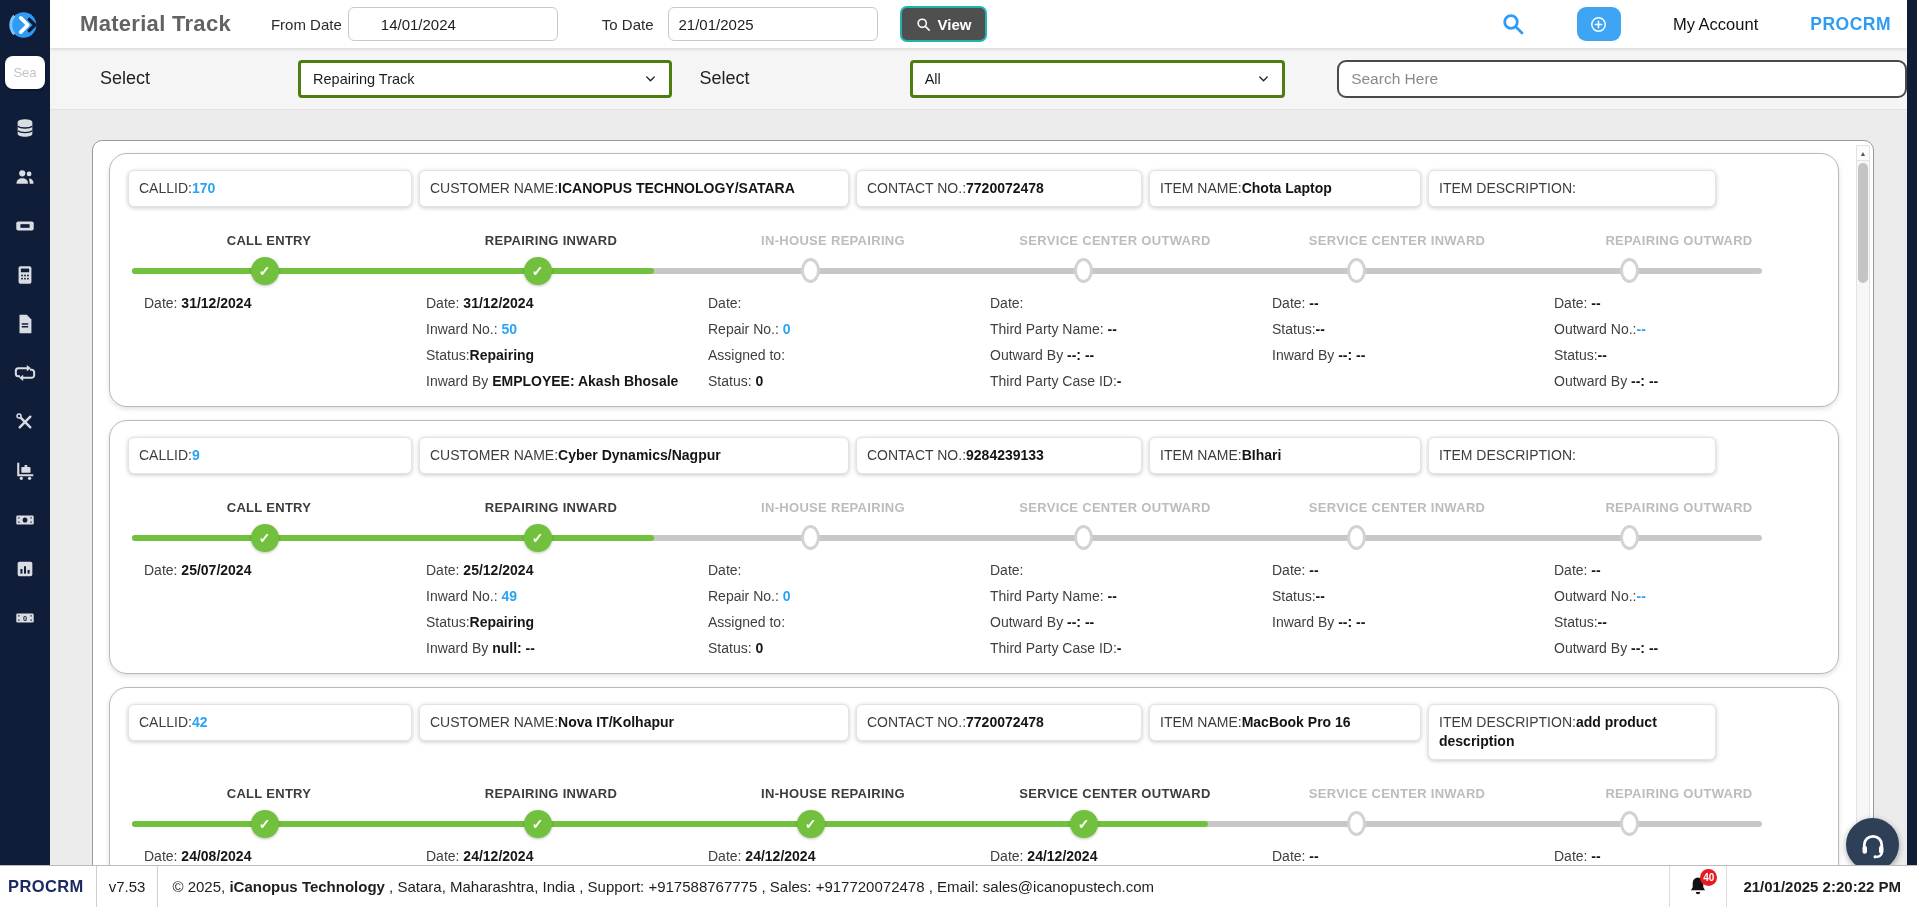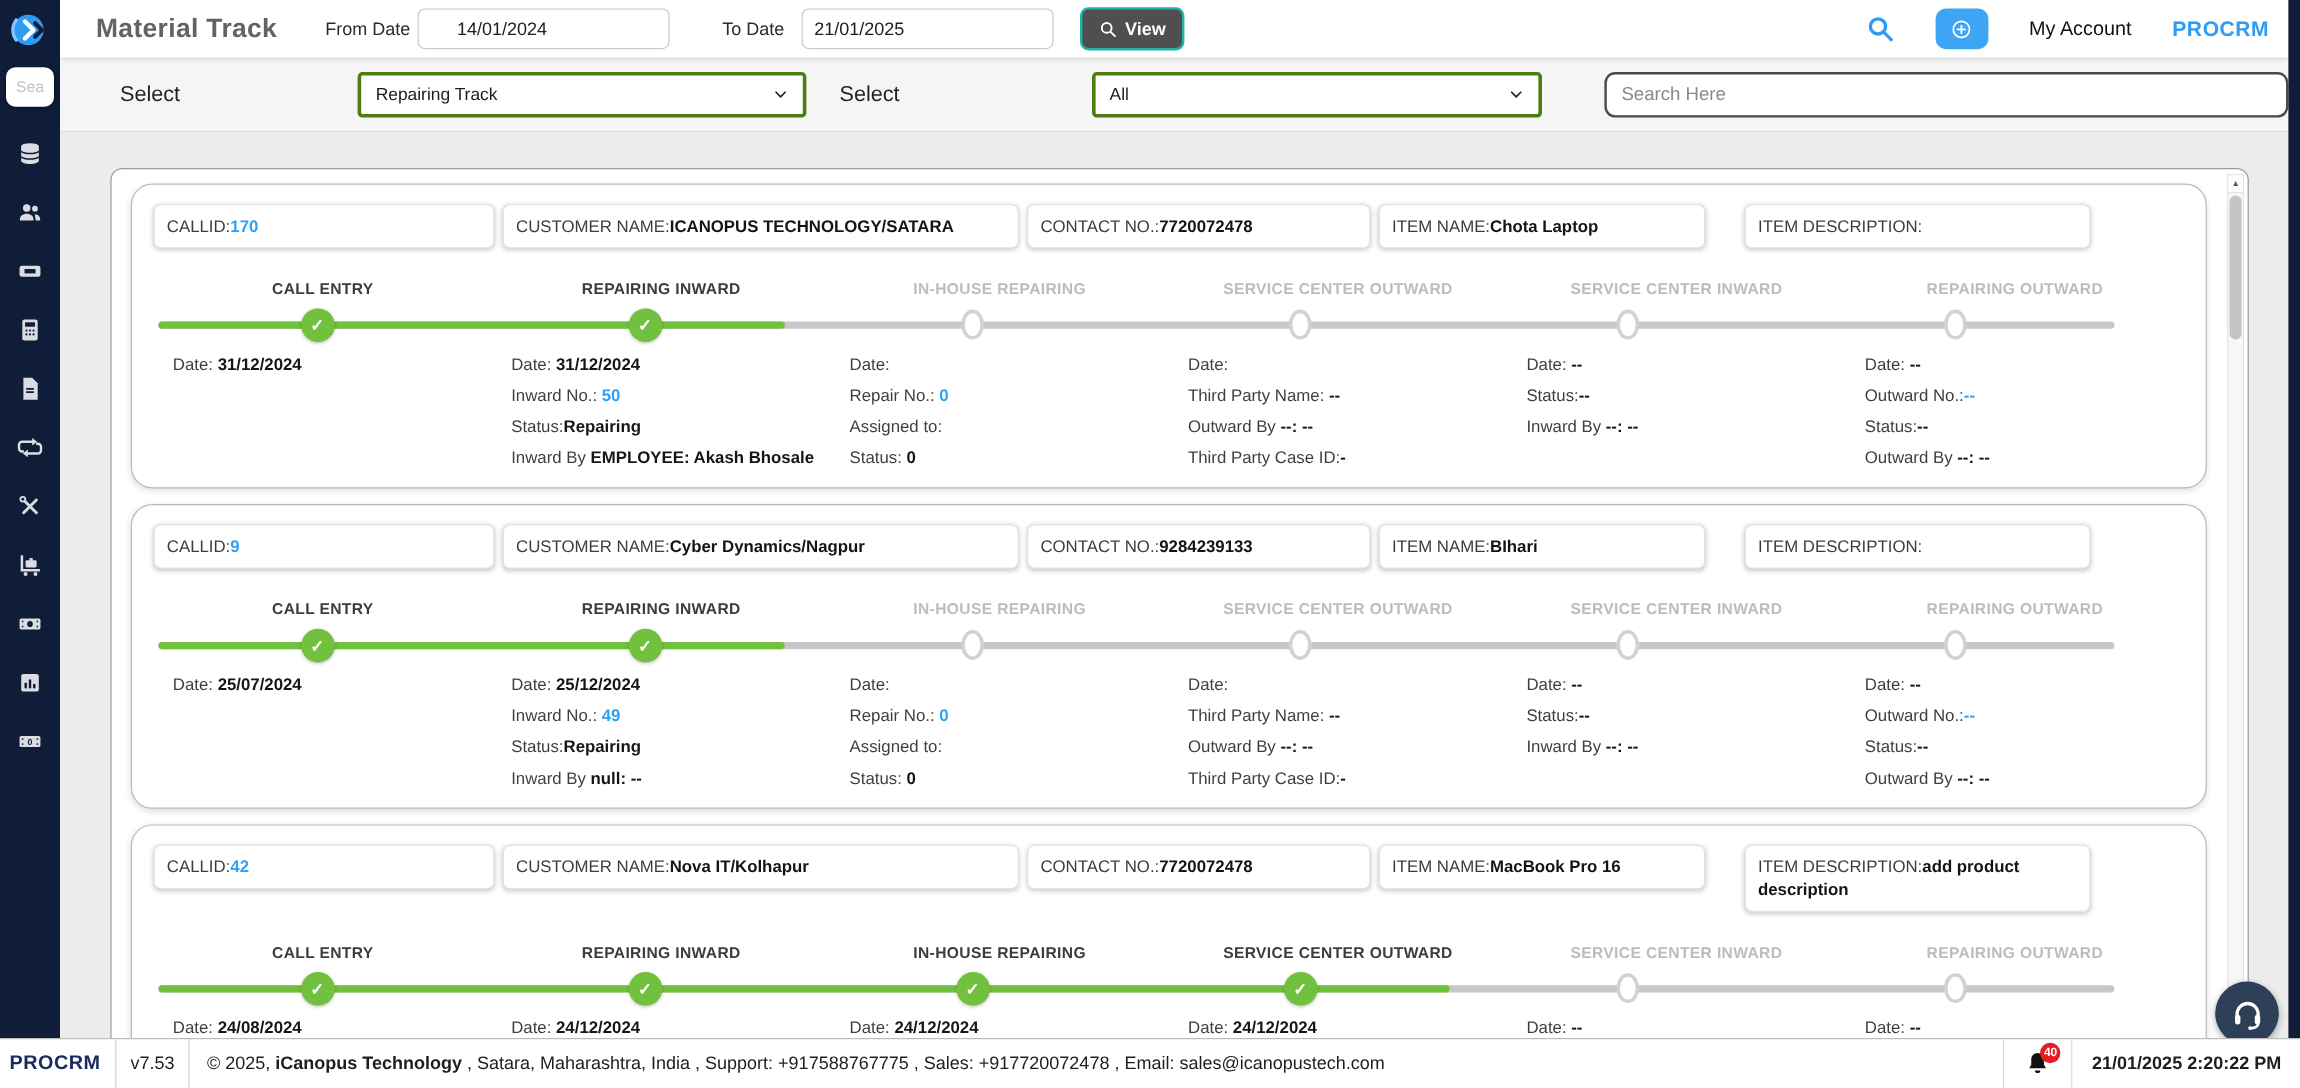--- a/index.html
+++ b/index.html
@@ -20,21 +20,21 @@
   
   #header { position:absolute; left:50px; top:0; right:10px; height:48px; background:#fff; z-index:5; display:flex; align-items:center; box-shadow:0 1px 4px rgba(0,0,0,.15); }
   #page-title { font-size:22px; font-weight:bold; color:#636363; margin-left:30px; letter-spacing:.3px; white-space:nowrap; }
   .hdr-label { font-size:15px; color:#2b2b2b; white-space:nowrap; }
   .date-input { width:210px; height:34px; border:1px solid #c9c9c9; border-radius:6px; padding:0 10px; font-size:15px; color:#1d1d1d; font-family:inherit; background:#fff; }
   #from-label { margin-left:40px; }
   #from-input { margin-left:6px;padding-left:32px; }
   #to-label { margin-left:44px; }
   #to-input { margin-left:14px; }
   #view-btn { margin-left:22px; height:36px; padding:0 14px; background:#4f4f4f; border:2px solid #22b3ab; border-radius:7px; color:#fff; font-size:15px; font-weight:bold; display:flex; align-items:center; gap:7px; cursor:pointer; font-family:inherit; }
-  #hdr-right { margin-left:auto; display:flex; align-items:center; gap:34px; padding-right:16px; }
+  #hdr-right { margin-left:auto; display:flex; align-items:center; gap:52px; padding-right:16px; }
   #hdr-search { width:24px; height:24px; cursor:pointer; }
   #plus-btn { width:44px; height:34px; background:#3da5f4; border:none; border-radius:9px; display:flex; align-items:center; justify-content:center; cursor:pointer; }
   #my-account { font-size:16.5px; color:#111; cursor:pointer; white-space:nowrap; }
   #brand { font-size:17.5px; font-weight:bold; color:#2e9cf4; letter-spacing:.5px; cursor:pointer; }
 
   
   #filterbar { position:absolute; left:50px; top:48px; right:10px; height:62px; background:#f5f5f5; z-index:4; display:flex; align-items:center; border-bottom:1px solid #e2e2e2; }
   .sel-label { font-size:18px; color:#222; }
   #sel-label-1 { margin-left:50px; }
   .selectbox { height:38px; background:#fff; border:3px solid #4d7c0f; border-radius:4px; display:flex; align-items:center; justify-content:space-between; padding:0 12px; font-size:14.5px; color:#1c1c1c; cursor:pointer; }
@@ -51,21 +51,21 @@
   #inner-scrollbar { position:absolute; right:3px; top:4px; width:14px; height:1390px; background:#f7f7f7; border:1px solid #e3e3e3; }
   #scroll-up { width:100%; height:15px; background:#fcfcfc; border-bottom:1px solid #e3e3e3; font-size:7px; color:#555; display:flex; align-items:center; justify-content:center; cursor:pointer; }
   #scroll-thumb { position:absolute; top:17px; left:1px; width:10px; height:120px; background:#c4c4c4; border-radius:6px; cursor:pointer; }
 
   
   .card { background:#fff; border:1px solid #b9b9b9; border-radius:18px; box-shadow:0 2px 5px rgba(0,0,0,.12); padding:16px 18px 12px 18px; margin-bottom:13px; }
   .card-head { display:flex; gap:7px; align-items:flex-start; }
   .hbox { background:#fff; border:1px solid #e3e3e3; border-radius:6px; box-shadow:0 1px 4px rgba(0,0,0,.22); padding:8px 10px; font-size:14px; color:#3d3d3d; line-height:19px; }
   .hbox .hval { font-weight:bold; color:#141414; }
   .hbox .hval.accent { color:#2aa3f5; }
-  .w-callid { width:284px; } .w-customer { width:430px; } .w-contact { width:286px; } .w-item { width:272px; } .w-desc { width:288px;margin-left:26px; }
+  .w-callid { width:284px; } .w-customer { width:430px; } .w-contact { width:286px; } .w-item { width:272px; } .w-desc { width:288px; }
 
   .stages { display:flex; margin-top:26px; }
   .stage-label { flex:1; text-align:center; font-size:13px; font-weight:bold; letter-spacing:.3px; color:#bcbcbc; }
   .stage-label.active { color:#3c3c3c; }
 
   .track { position:relative; height:30px; margin-top:8px; }
   .bar { position:absolute; left:4px; right:58px; top:12px; height:6px; background:#c7c7c7; border-radius:3px; }
   .bar-fill { position:absolute; left:0; top:0; height:6px; background:#72c13e; border-radius:3px; }
   .nodes { position:absolute; left:0; right:54px; top:0; display:flex; }
   .node-wrap { flex:1; display:flex; justify-content:center; }

